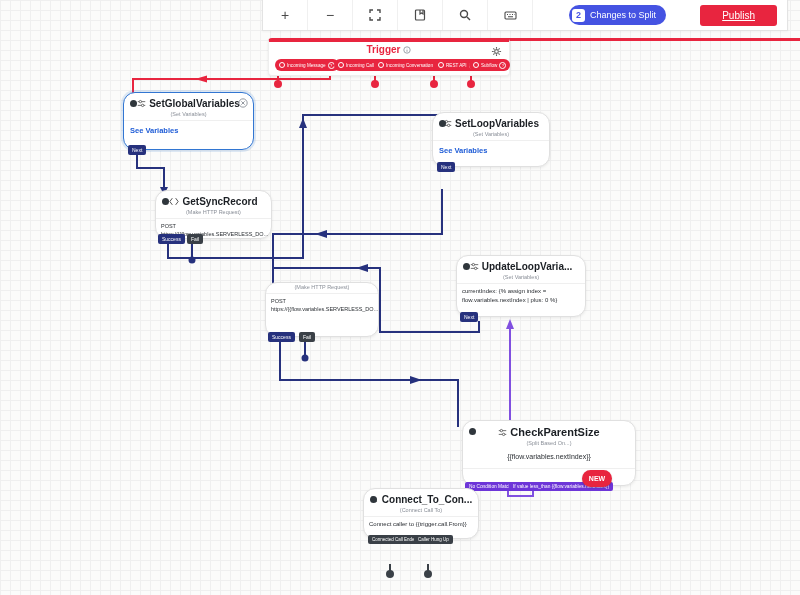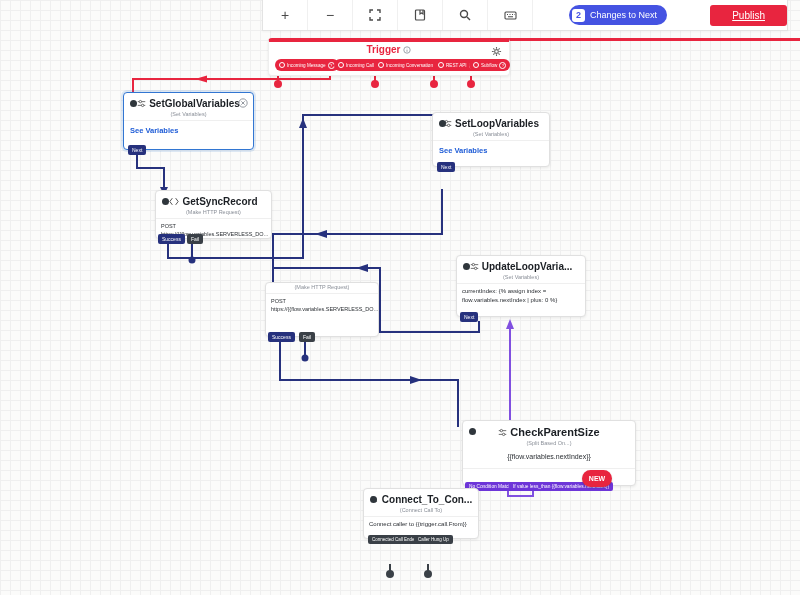--- a/index.html
+++ b/index.html
@@ -13,37 +13,37 @@
   
   .toolbar{position:absolute;left:262px;top:0;width:524px;height:30px;background:#fff;
     border:1px solid #e3e3e3;border-top:none;display:flex;align-items:center;z-index:5;
     box-shadow:0 1px 2px rgba(0,0,0,.04);}
   .tbtn{width:44px;height:30px;display:flex;align-items:center;justify-content:center;
     border-right:1px solid #f0f0f0;cursor:pointer;color:#4a4a4a;font-size:14px;}
   .changes-pill{margin-left:36px;display:flex;align-items:center;gap:5px;background:#4553e2;
     color:#fff;border-radius:12px;height:20px;padding:0 10px 0 3px;font-size:9px;cursor:pointer;}
   .changes-badge{background:#fff;color:#4553e2;font-weight:bold;border-radius:3px;
     width:13px;height:13px;display:flex;align-items:center;justify-content:center;font-size:9px;}
-  .publish{margin-left:auto;background:#e8253f;color:#fff;font-size:10px;
+  .publish{margin-left:auto;margin-right:10px;background:#e8253f;color:#fff;font-size:10px;
     height:21px;padding:0 22px;border:none;border-radius:3px;display:flex;align-items:center;cursor:pointer;text-decoration:underline;}
   
   .trigger-card{position:absolute;left:268px;top:38px;width:240px;height:33px;background:#fff;
     border:1px solid #eee;border-top:4px solid #e8253f;border-radius:4px;z-index:2;
     box-shadow:0 1px 3px rgba(0,0,0,.08);}
   .trigger-title{display:flex;align-items:center;justify-content:center;gap:3px;
     color:#e8253f;font-weight:bold;font-size:10px;margin-top:2px;}
   .trigger-gear{position:absolute;right:7px;top:4px;cursor:pointer;}
   .pill-row{position:absolute;left:2px;top:17px;width:236px;height:13px;}
   .tpill{position:absolute;top:0;display:flex;align-items:center;gap:2px;background:#e8253f;
     color:#fff;font-size:4.6px;border-radius:7px;height:12px;padding:0 4px;white-space:nowrap;cursor:pointer;}
   .pill-circ{width:4px;height:4px;border:1px solid #fff;border-radius:50%;display:inline-block;}
   .pill-q{width:5px;height:5px;border:1px solid #fff;border-radius:50%;font-size:4px;
     display:flex;align-items:center;justify-content:center;}
   
-  .card{position:absolute;background:#fff;border:1px solid #e0e0e0;border-radius:4px;z-index:2;
+  .card{position:absolute;background:#fff;border:1px solid #e0e0e0;border-radius:12px;z-index:2;
     box-shadow:0 1px 3px rgba(0,0,0,.08);cursor:pointer;}
   .card.selected{border:1.5px solid #3276d2;box-shadow:0 0 0 2px rgba(50,118,210,.15);}
   .card-head{position:relative;display:flex;align-items:center;justify-content:center;gap:3px;padding:5px 14px 1px;}
   .wdot{position:absolute;left:6px;top:7px;width:7px;height:7px;border-radius:50%;background:#2f363c;}
   .wtitle{font-weight:bold;font-size:10px;color:#1b1f24;white-space:nowrap;}
   .wsub{text-align:center;font-size:5.5px;color:#8a8f98;margin:1px 0 3px;}
   .wclose{position:absolute;right:5px;top:5px;}
   .wdivider{border-top:1px solid #efefef;}
   .wlink{font-size:7.5px;font-weight:bold;color:#1d5bd6;padding:5px 6px;cursor:pointer;}
   .wbody{font-size:5.5px;color:#2a2e33;padding:3px 5px;line-height:1.5;white-space:nowrap;overflow:hidden;}
@@ -143,21 +143,21 @@
     <div class="tbtn">
       <span class="icon">
         <svg width="13" height="11" viewBox="0 0 13 11" fill="none" stroke="#4a4a4a" stroke-width="1.1">
           <rect x="1" y="2" width="11" height="7" rx="1"></rect>
             <path d="M3 4.5h1 M5.5 4.5h1 M8 4.5h1 M10 4.5h.5 M4 6.8h5"></path>
           </svg>
       </span>
     </div>
     <div class="changes-pill">
       <span class="changes-badge">2</span>
-      <span>Changes to Next</span>
+      <span>Changes to Split</span>
     </div>
     <button class="publish">Publish</button>
   </div>
 
   <div class="trigger-card">
     <div class="trigger-title">
       <span>Trigger</span>
       <span class="icon">
         <svg width="8" height="8" viewBox="0 0 10 10" fill="none" stroke="#9aa0a8" stroke-width="1.2">
           <circle cx="5" cy="5" r="4"></circle>

